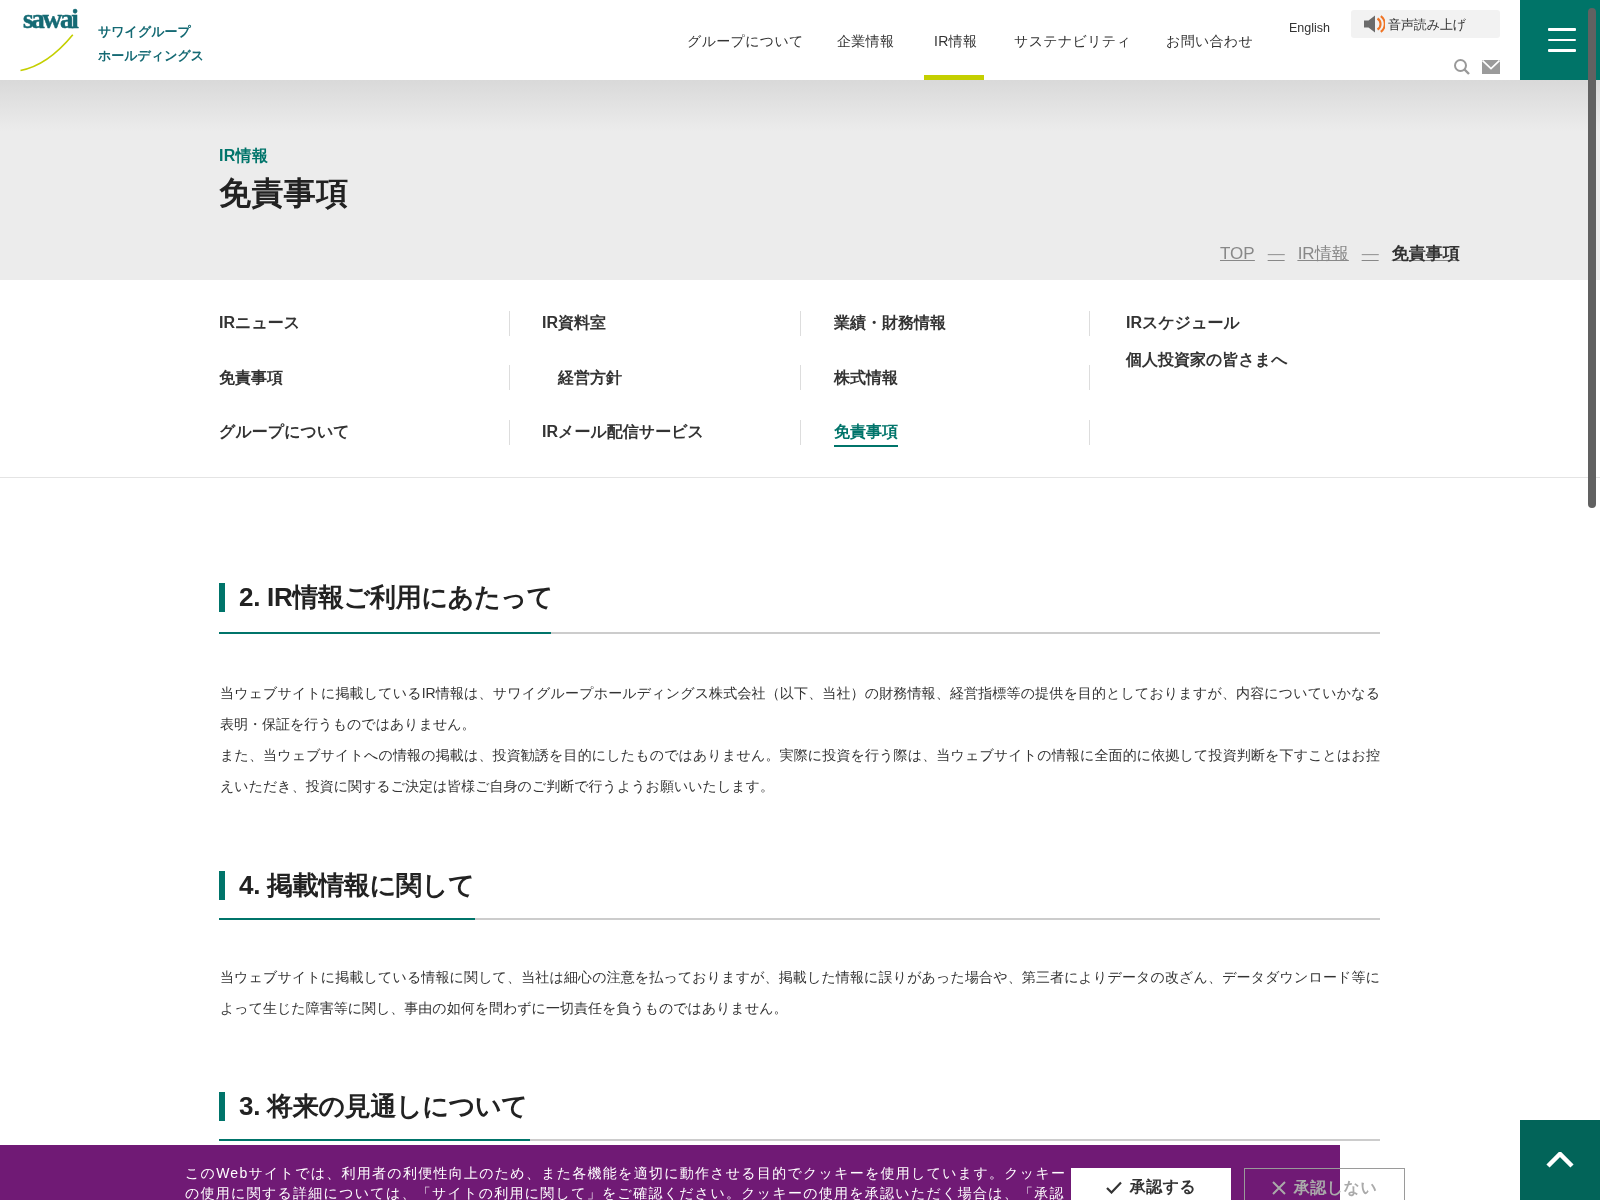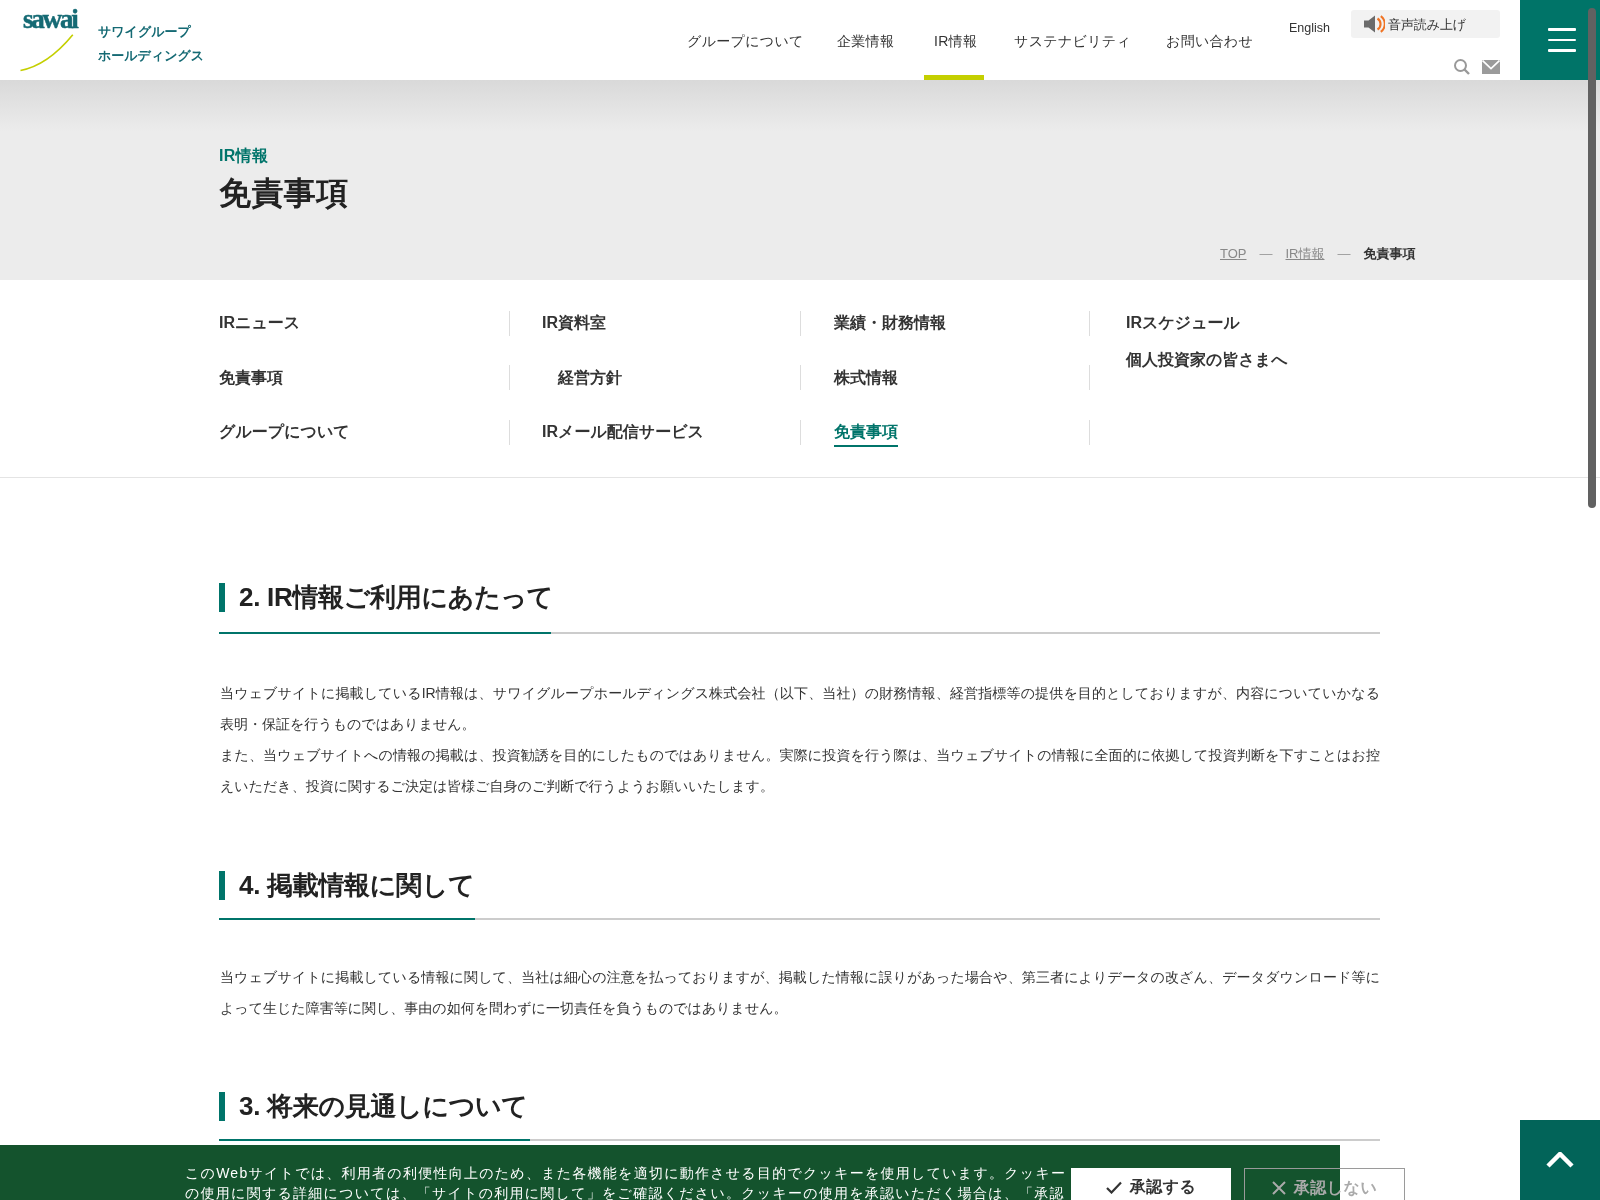--- a/index.html
+++ b/index.html
@@ -14,37 +14,37 @@
 #english{position:absolute;top:21px;left:1289px;font-size:12.5px;color:#333;}
 #speakbtn{position:absolute;top:10px;left:1351px;width:149px;height:28px;background:#f2f2f2;border-radius:3px;}
 #speaktxt{position:absolute;top:7px;left:37px;font-size:13px;line-height:15px;color:#333;letter-spacing:-0.1px;white-space:nowrap;}
 #hamburger{position:absolute;top:0;left:1520px;width:80px;height:80px;background:#007468;z-index:30;}
 .hline{position:absolute;left:28px;width:28px;height:2.5px;background:#fff;border-radius:1px;}
 
 #banner{position:absolute;top:80px;left:0;width:1600px;height:200px;
  background:linear-gradient(to bottom,#d9d9d9 0,#ececec 52px);}
 #irlabel{position:absolute;top:67px;left:219px;font-size:16px;line-height:18px;font-weight:700;color:#00746a;letter-spacing:.3px;}
 #pagetitle{position:absolute;top:95px;left:219px;font-size:32px;line-height:36px;font-weight:700;color:#222;letter-spacing:0.4px;}
-#crumbs{position:absolute;top:166px;left:1220px;font-size:13px;line-height:16px;color:#888;white-space:nowrap;letter-spacing:0;}
+#crumbs{position:absolute;top:166px;left:1220px;font-size:17px;line-height:16px;color:#888;white-space:nowrap;letter-spacing:0;text-decoration:underline;}
 #crumbs a{color:#888;text-decoration:underline;}
 #crumbs .cur{color:#333;font-weight:700;}
 #crumbs .dash{color:#999;margin:0 13px;}
 
 #menu{position:absolute;top:280px;left:0;width:1600px;height:198px;background:#fff;border-bottom:1px solid #e4e4e4;}
 .mi{position:absolute;font-size:16px;line-height:18px;font-weight:700;color:#333;letter-spacing:0;white-space:nowrap;}
 .sep{position:absolute;width:1px;height:25px;background:#ddd;}
 .mi.act{color:#00746a;border-bottom:2px solid #00746a;padding-bottom:4px;}
 
 .hbar{position:absolute;left:219px;width:6px;height:29px;background:#00746a;}
 .htxt{position:absolute;left:239px;font-size:26px;line-height:29px;font-weight:700;color:#222;letter-spacing:-0.3px;white-space:nowrap;}
 .hrule{position:absolute;left:219px;width:1161px;height:2px;background:#ccc;}
 .hrule .teal{position:absolute;left:0;top:0;height:2px;background:#00746a;}
 .para{position:absolute;left:220px;width:1160px;font-size:14px;color:#333;line-height:31px;letter-spacing:0;text-align:justify;}
 
-#cookie{position:absolute;top:1145px;left:0;width:1340px;height:55px;background:#14532d;z-index:40;}
+#cookie{position:absolute;top:1145px;left:0;width:1340px;height:55px;background:#701a75;z-index:40;}
 #cookietxt{position:absolute;top:18px;left:185px;width:940px;font-size:14px;color:#fff;line-height:20px;letter-spacing:1.25px;}
 #cookietxt a{color:#fff;text-align:right;}
 #btn-ok{position:absolute;top:23px;left:1071px;width:160px;height:56px;background:#fff;color:#333;font-size:16px;font-weight:700;text-align:center;letter-spacing:0.5px;line-height:1;padding-top:11px;}
 #btn-ng{position:absolute;top:23px;left:1244px;width:161px;height:56px;border:1px solid #9a9a9a;color:#aaa;font-size:16px;font-weight:700;text-align:center;letter-spacing:0.5px;line-height:1;padding-top:11px;}
 #totop{position:absolute;top:1120px;left:1520px;width:80px;height:80px;background:#026459;z-index:50;}
 #scrollbar{position:absolute;top:8px;left:1588px;width:8px;height:500px;border-radius:4px;background:#616161;z-index:60;}
 </style>
 </head>
 <body>
 

